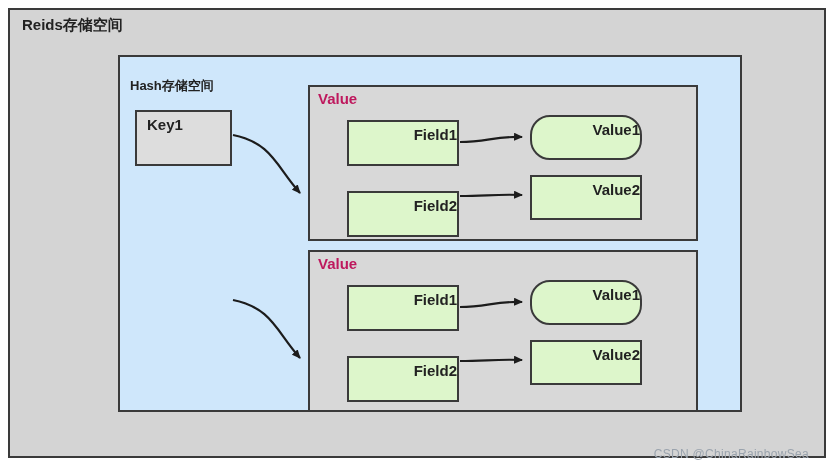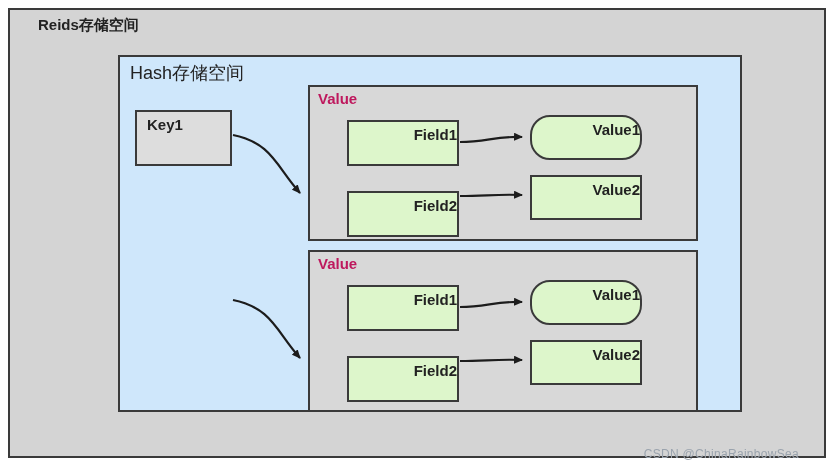--- a/index.html
+++ b/index.html
@@ -20,35 +20,35 @@
     box-sizing: border-box;
     border: 2px solid var(--border, #3a3a3a);
   }
   .outer-box {
     left: 8px; top: 8px;
     width: 818px; height: 450px;
     background: var(--outer-bg, #d4d4d4);
   }
   .outer-label {
     position: absolute;
-    left: 28px; top: 6px;
+    left: 12px; top: 6px;
     font-size: 15px;
     font-weight: bold;
     color: #222222;
   }
   .hash-box {
     left: 118px; top: 55px;
     width: 624px; height: 357px;
     background: var(--hash-bg, #cfe7fb);
   }
   .hash-label {
     position: absolute;
-    left: 10px; top: 4px;
-    font-size: 18px;
-    font-weight: normal;
+    left: 10px; top: 20px;
+    font-size: 13px;
+    font-weight: bold;
     color: #222222;
   }
   .value-container {
     width: 390px; height: 156px;
     background: var(--value-bg, #d8d8d8);
   }
   .vc1 { left: 308px; top: 85px; }
   .vc2 { left: 308px; top: 250px; height: 162px; }
   .vc-label {
     position: absolute;
@@ -96,21 +96,21 @@
     width: 835px; height: 469px;
     pointer-events: none;
   }
   .arrow-path {
     stroke: #1c1c1c;
     stroke-width: 2.2px;
     fill: none;
   }
   .watermark {
     position: absolute;
-    right: 36px; bottom: 8px;
+    right: 26px; bottom: 8px;
     font-size: 12px;
     color: #9aa3ad;
     letter-spacing: 0.3px;
     margin-top: 40px;
   }
 </style>
 </head>
 <body>
 
 <div class="canvas">

